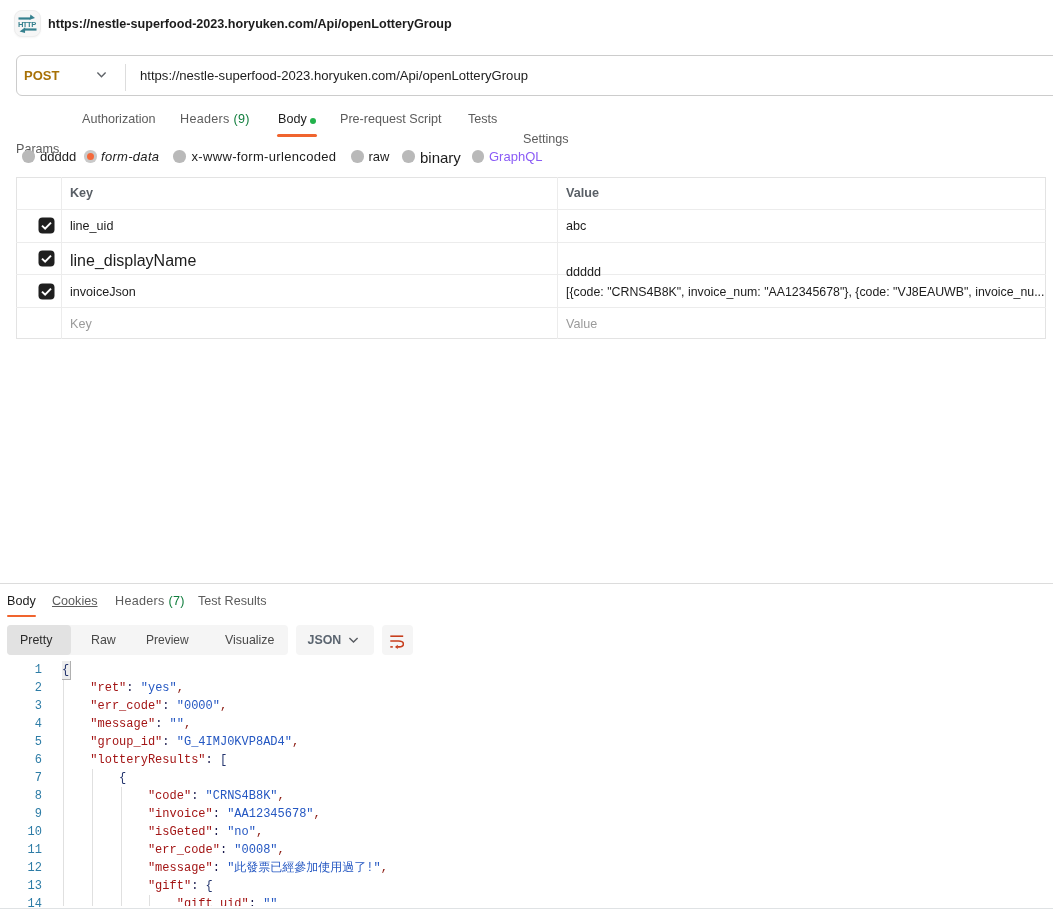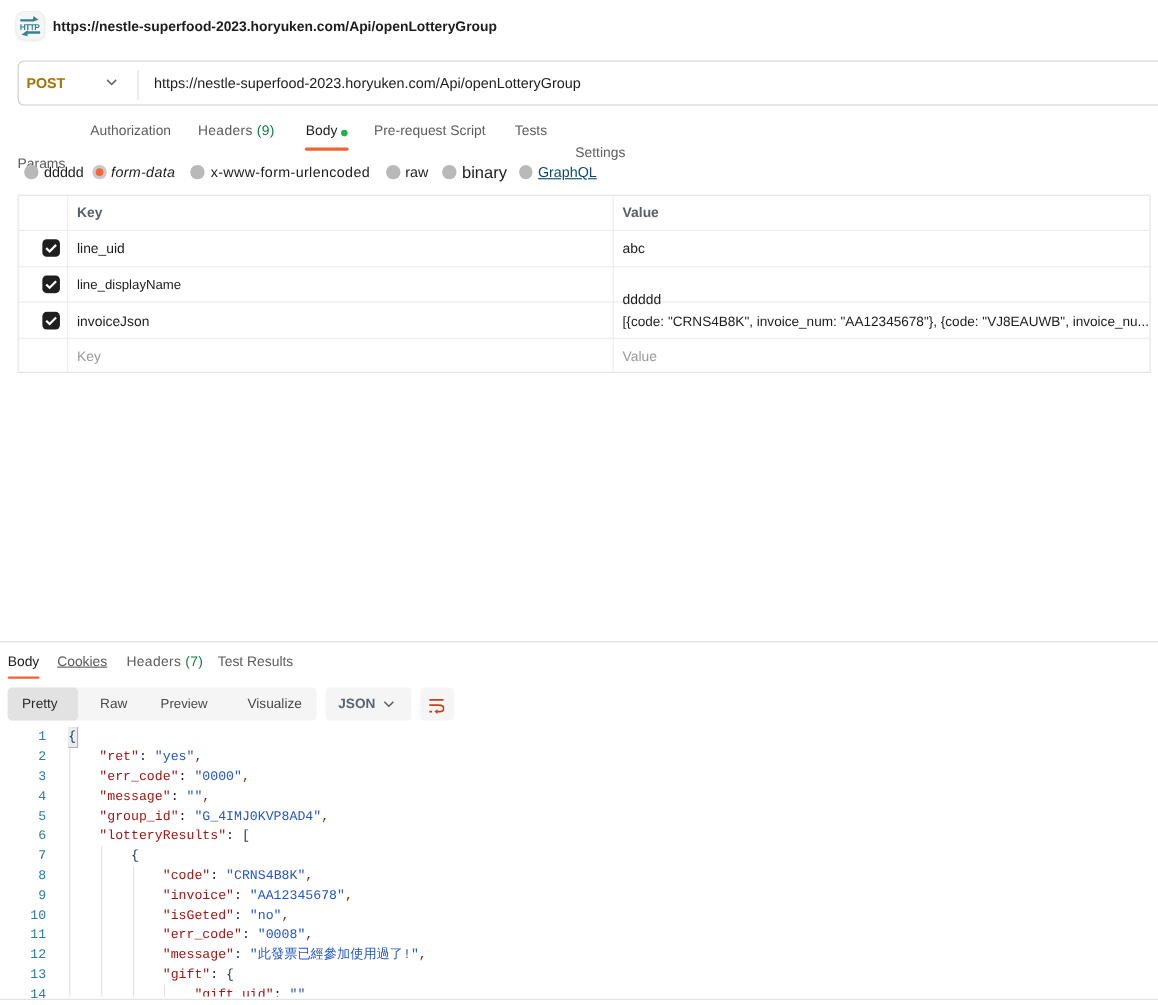--- a/index.html
+++ b/index.html
@@ -54,21 +54,21 @@
   <div class="abs" style="left:173px; top:150px; width:12.5px; height:12.5px; border-radius:50%; background:#b9b9b9;"></div>
   <div class="abs" style="left:191.5px; top:148.8px; font-size:13px; letter-spacing:0.33px; color:#1c1c1c;">x-www-form-urlencoded</div>
 
   <div class="abs" style="left:351px; top:150px; width:12.5px; height:12.5px; border-radius:50%; background:#b9b9b9;"></div>
   <div class="abs" style="left:368.5px; top:148.8px; font-size:13px; color:#1c1c1c;">raw</div>
 
   <div class="abs" style="left:402px; top:150px; width:12.5px; height:12.5px; border-radius:50%; background:#b9b9b9;"></div>
   <div class="abs" style="left:420px; top:148.8px; font-size:15px; color:#1c1c1c;">binary</div>
 
   <div class="abs" style="left:471.5px; top:150px; width:12.5px; height:12.5px; border-radius:50%; background:#b9b9b9;"></div>
-  <div class="abs" style="left:489px; top:148.8px; font-size:13px; color:#0c4a6e;text-decoration:underline;">GraphQL</div>
+  <div class="abs" style="left:489px; top:148.8px; font-size:13px; color:#8b5cf6;">GraphQL</div>
 
   <div class="abs" style="left:16px; top:177px; width:1030px; height:162px; border:1px solid #e3e3e3;"></div>
   <div class="abs" style="left:61px; top:177px; width:1px; height:162px; background:#ececec;"></div>
   <div class="abs" style="left:557px; top:177px; width:1px; height:162px; background:#ececec;"></div>
   <div class="abs" style="left:16px; top:209px;  width:1030px; height:1px; background:#ececec;"></div>
   <div class="abs" style="left:16px; top:241.5px;width:1030px; height:1px; background:#ececec;"></div>
   <div class="abs" style="left:16px; top:274px;  width:1030px; height:1px; background:#ececec;"></div>
   <div class="abs" style="left:16px; top:306.5px;width:1030px; height:1px; background:#ececec;"></div>
 
   <div class="abs" style="left:70px;  top:186px; font-size:12.6px; font-weight:bold; color:#595f66;">Key</div>
@@ -82,21 +82,21 @@
       <rect x="0.5" y="0.5" width="16" height="16" rx="4" fill="#1f1f1f"></rect>
       <path d="M4 8.6 L7.1 11.6 L13 5.6" fill="none" stroke="#fff" stroke-width="2"></path>
     </svg>
   <svg class="abs" style="left:38px; top:283px;" width="17" height="17" viewBox="0 0 17 17">
       <rect x="0.5" y="0.5" width="16" height="16" rx="4" fill="#1f1f1f"></rect>
       <path d="M4 8.6 L7.1 11.6 L13 5.6" fill="none" stroke="#fff" stroke-width="2"></path>
     </svg>
 
   <div class="abs" style="left:70px;  top:219px; font-size:12.6px; color:#1c1c1c;">line_uid</div>
   <div class="abs" style="left:566px; top:219px; font-size:12.6px; color:#1c1c1c;">abc</div>
-  <div class="abs" style="left:70px;  top:252px; font-size:12px; color:#1c1c1c;text-align:center;">line_displayName</div>
+  <div class="abs" style="left:70px;  top:252px; font-size:16px; color:#1c1c1c;text-align:center;">line_displayName</div>
   <div class="abs" style="left:566px; top:252px; font-size:12.6px; color:#1c1c1c;margin-top:13px;">ddddd</div>
   <div class="abs" style="left:70px;  top:285px; font-size:12.6px; color:#1c1c1c;">invoiceJson</div>
   <div class="abs" style="left:566px; top:285px; width:479px; font-size:12.35px; color:#1c1c1c; white-space:nowrap; overflow:hidden;">[{code: "CRNS4B8K", invoice_num: "AA12345678"}, {code: "VJ8EAUWB", invoice_nu...</div>
   <div class="abs" style="left:70px;  top:317px; font-size:12.6px; color:#9b9b9b;">Key</div>
   <div class="abs" style="left:566px; top:317px; font-size:12.6px; color:#9b9b9b;">Value</div>
 
   <div class="abs" style="left:0; top:583px; width:1053px; height:1px; background:#dcdcdc;"></div>
 
   <div class="abs" style="left:7px;   top:594px; font-size:12.6px; color:#1c1c1c;">Body</div>
   <div class="abs tab" style="left:52px;  top:594px;text-decoration:underline;">Cookies</div>

